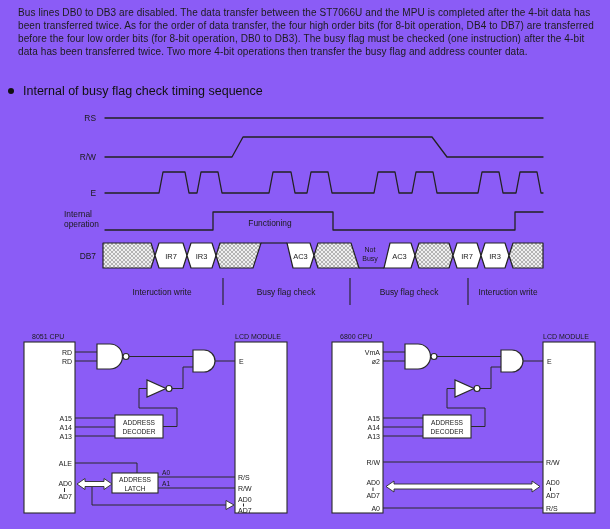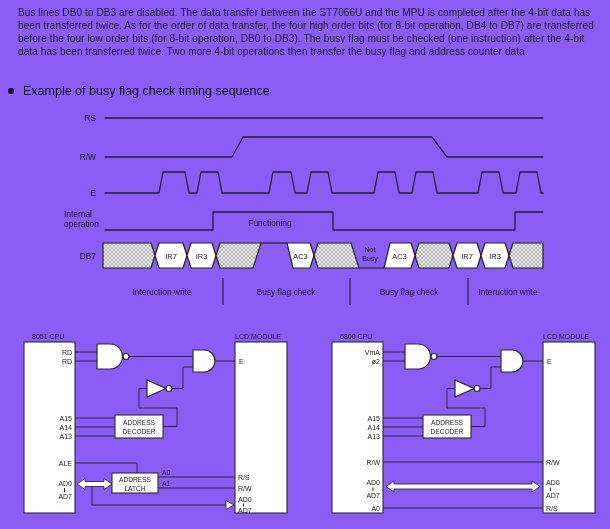--- a/index.html
+++ b/index.html
@@ -28,21 +28,21 @@
 </style>
 </head>
 <body>
 
 <div id="page">
 
   <div class="para">Bus lines DB0 to DB3 are disabled. The data transfer between the ST7066U and the MPU is completed after the 4-bit data has been transferred twice. As for the order of data transfer, the four high order bits (for 8-bit operation, DB4 to DB7) are transferred before the four low order bits (for 8-bit operation, DB0 to DB3). The busy flag must be checked (one instruction) after the 4-bit data has been transferred twice. Two more 4-bit operations then transfer the busy flag and address counter data.</div>
 
   <div class="heading">
     <span class="bullet"></span>
-    <span>Example of busy flag check timing sequence</span>
+    <span>Internal of busy flag check timing sequence</span>
   </div>
 
   <svg style="top:108px" width="610" height="204" viewBox="0 0 610 204">
     <defs>
       <pattern id="hatch" patternUnits="userSpaceOnUse" width="4" height="4">
         <rect width="4" height="4" fill="#efefef"></rect>
         <path d="M0,0 l4,4 M4,0 l-4,4" stroke="#9a9a9a" stroke-width="0.7"></path>
       </pattern>
     </defs>
 

